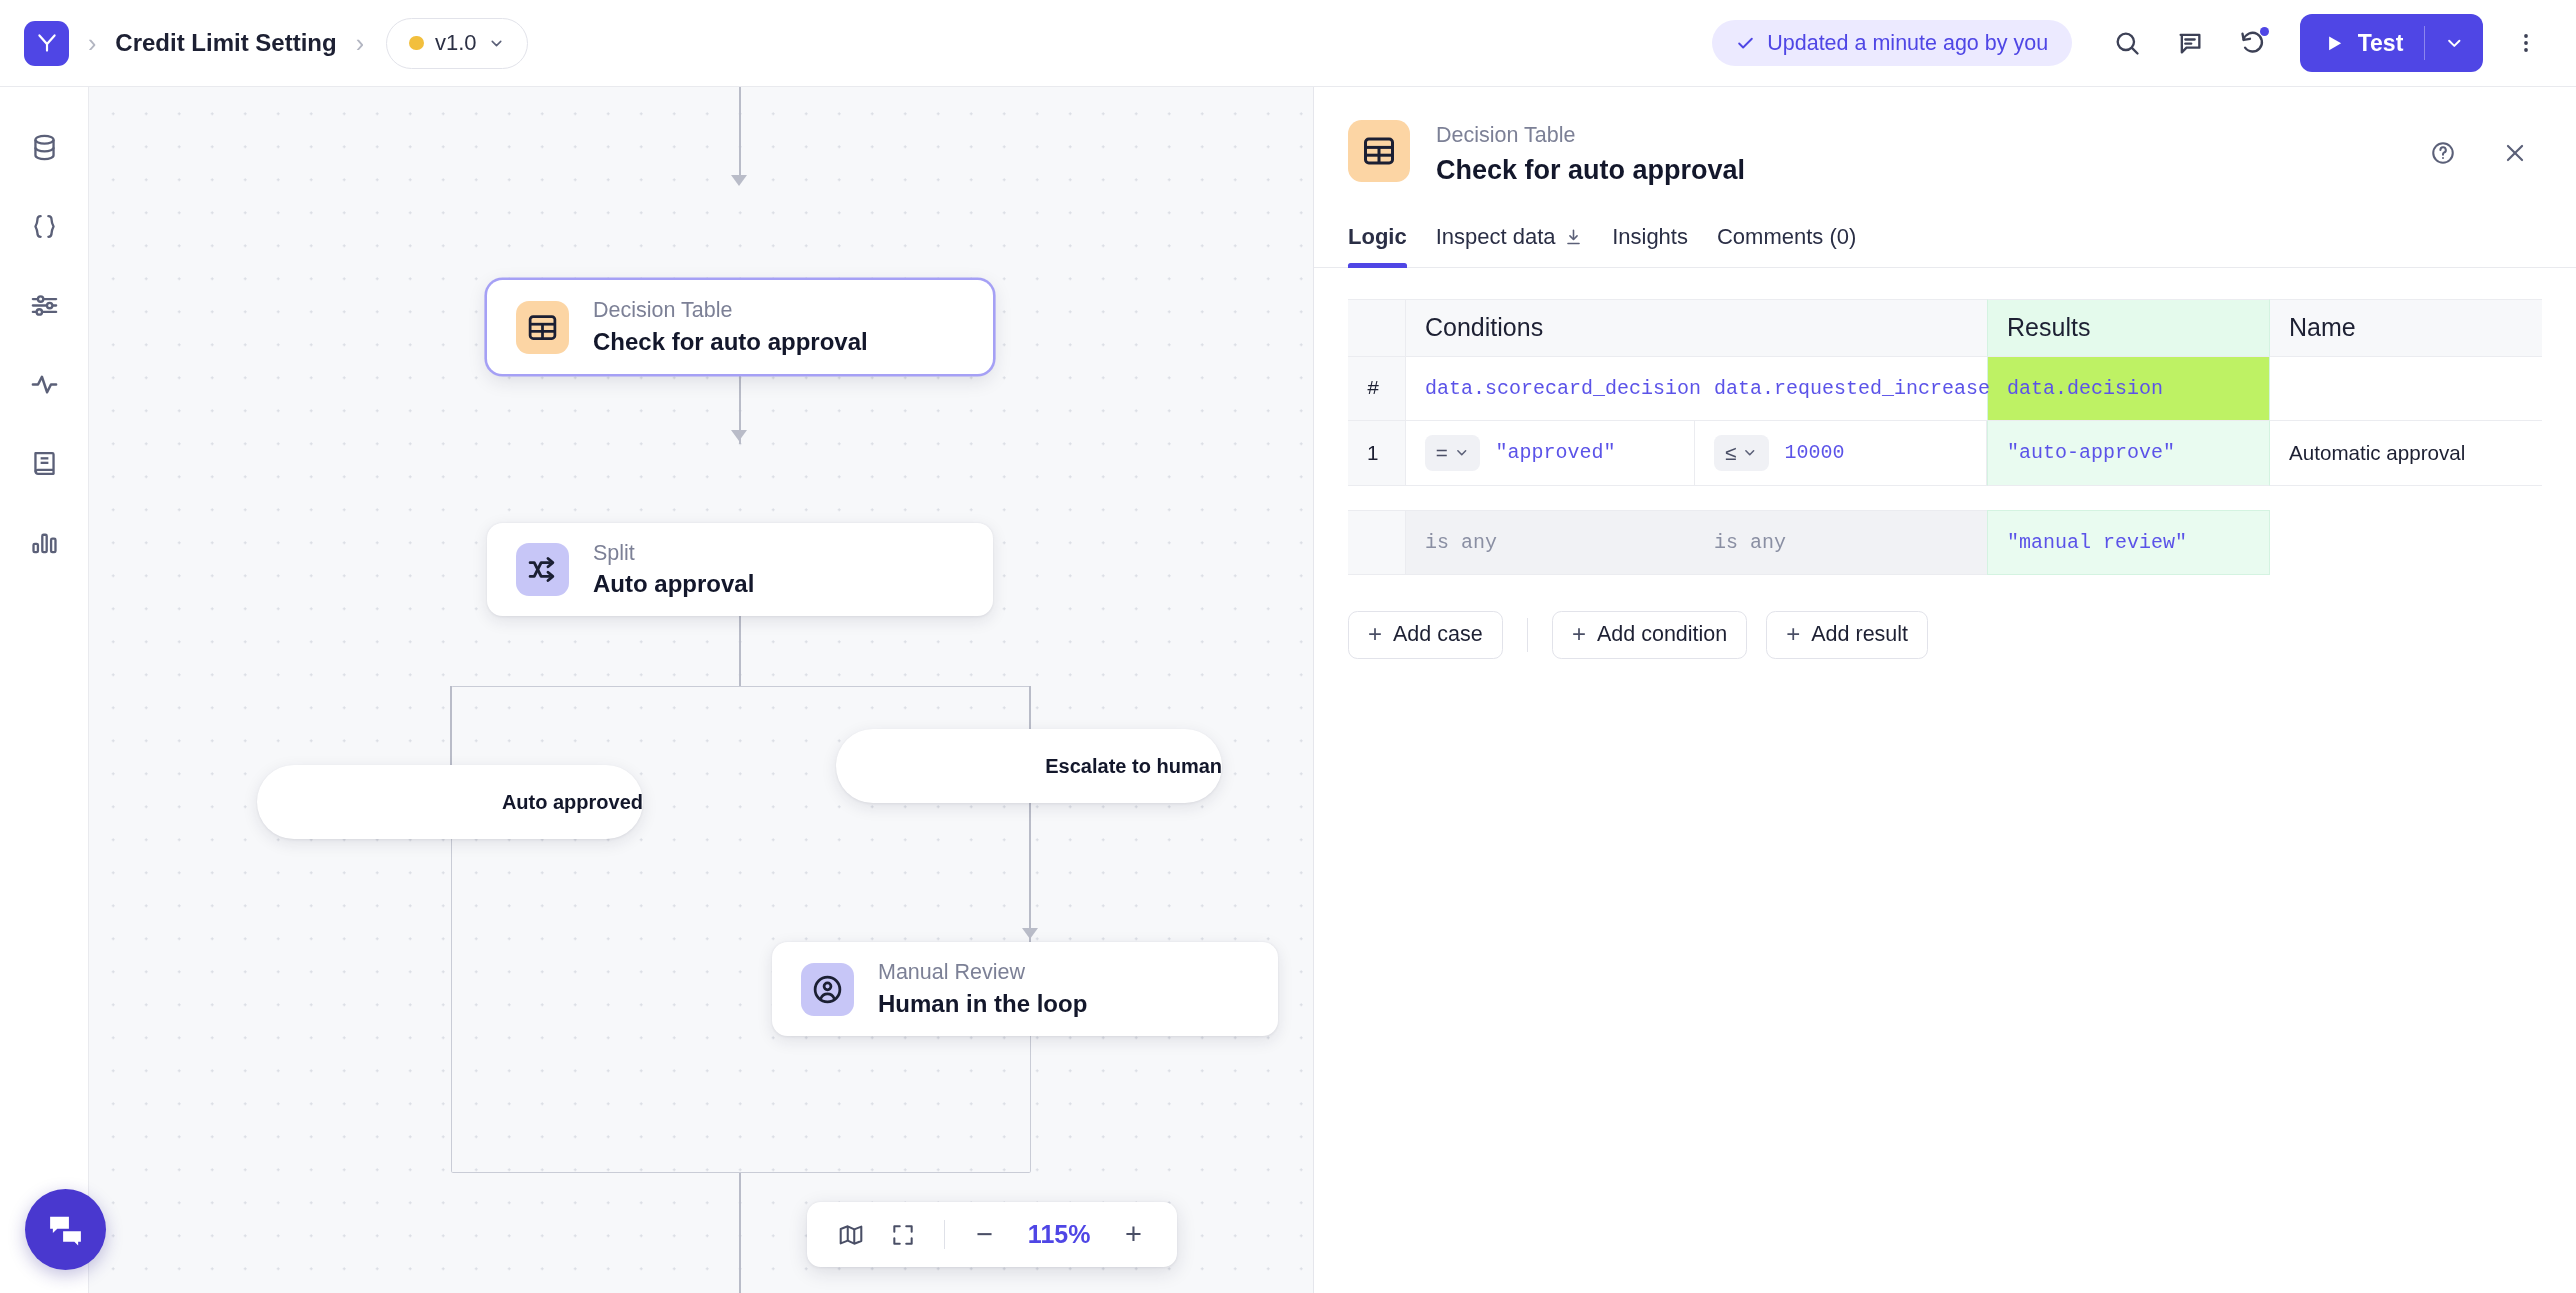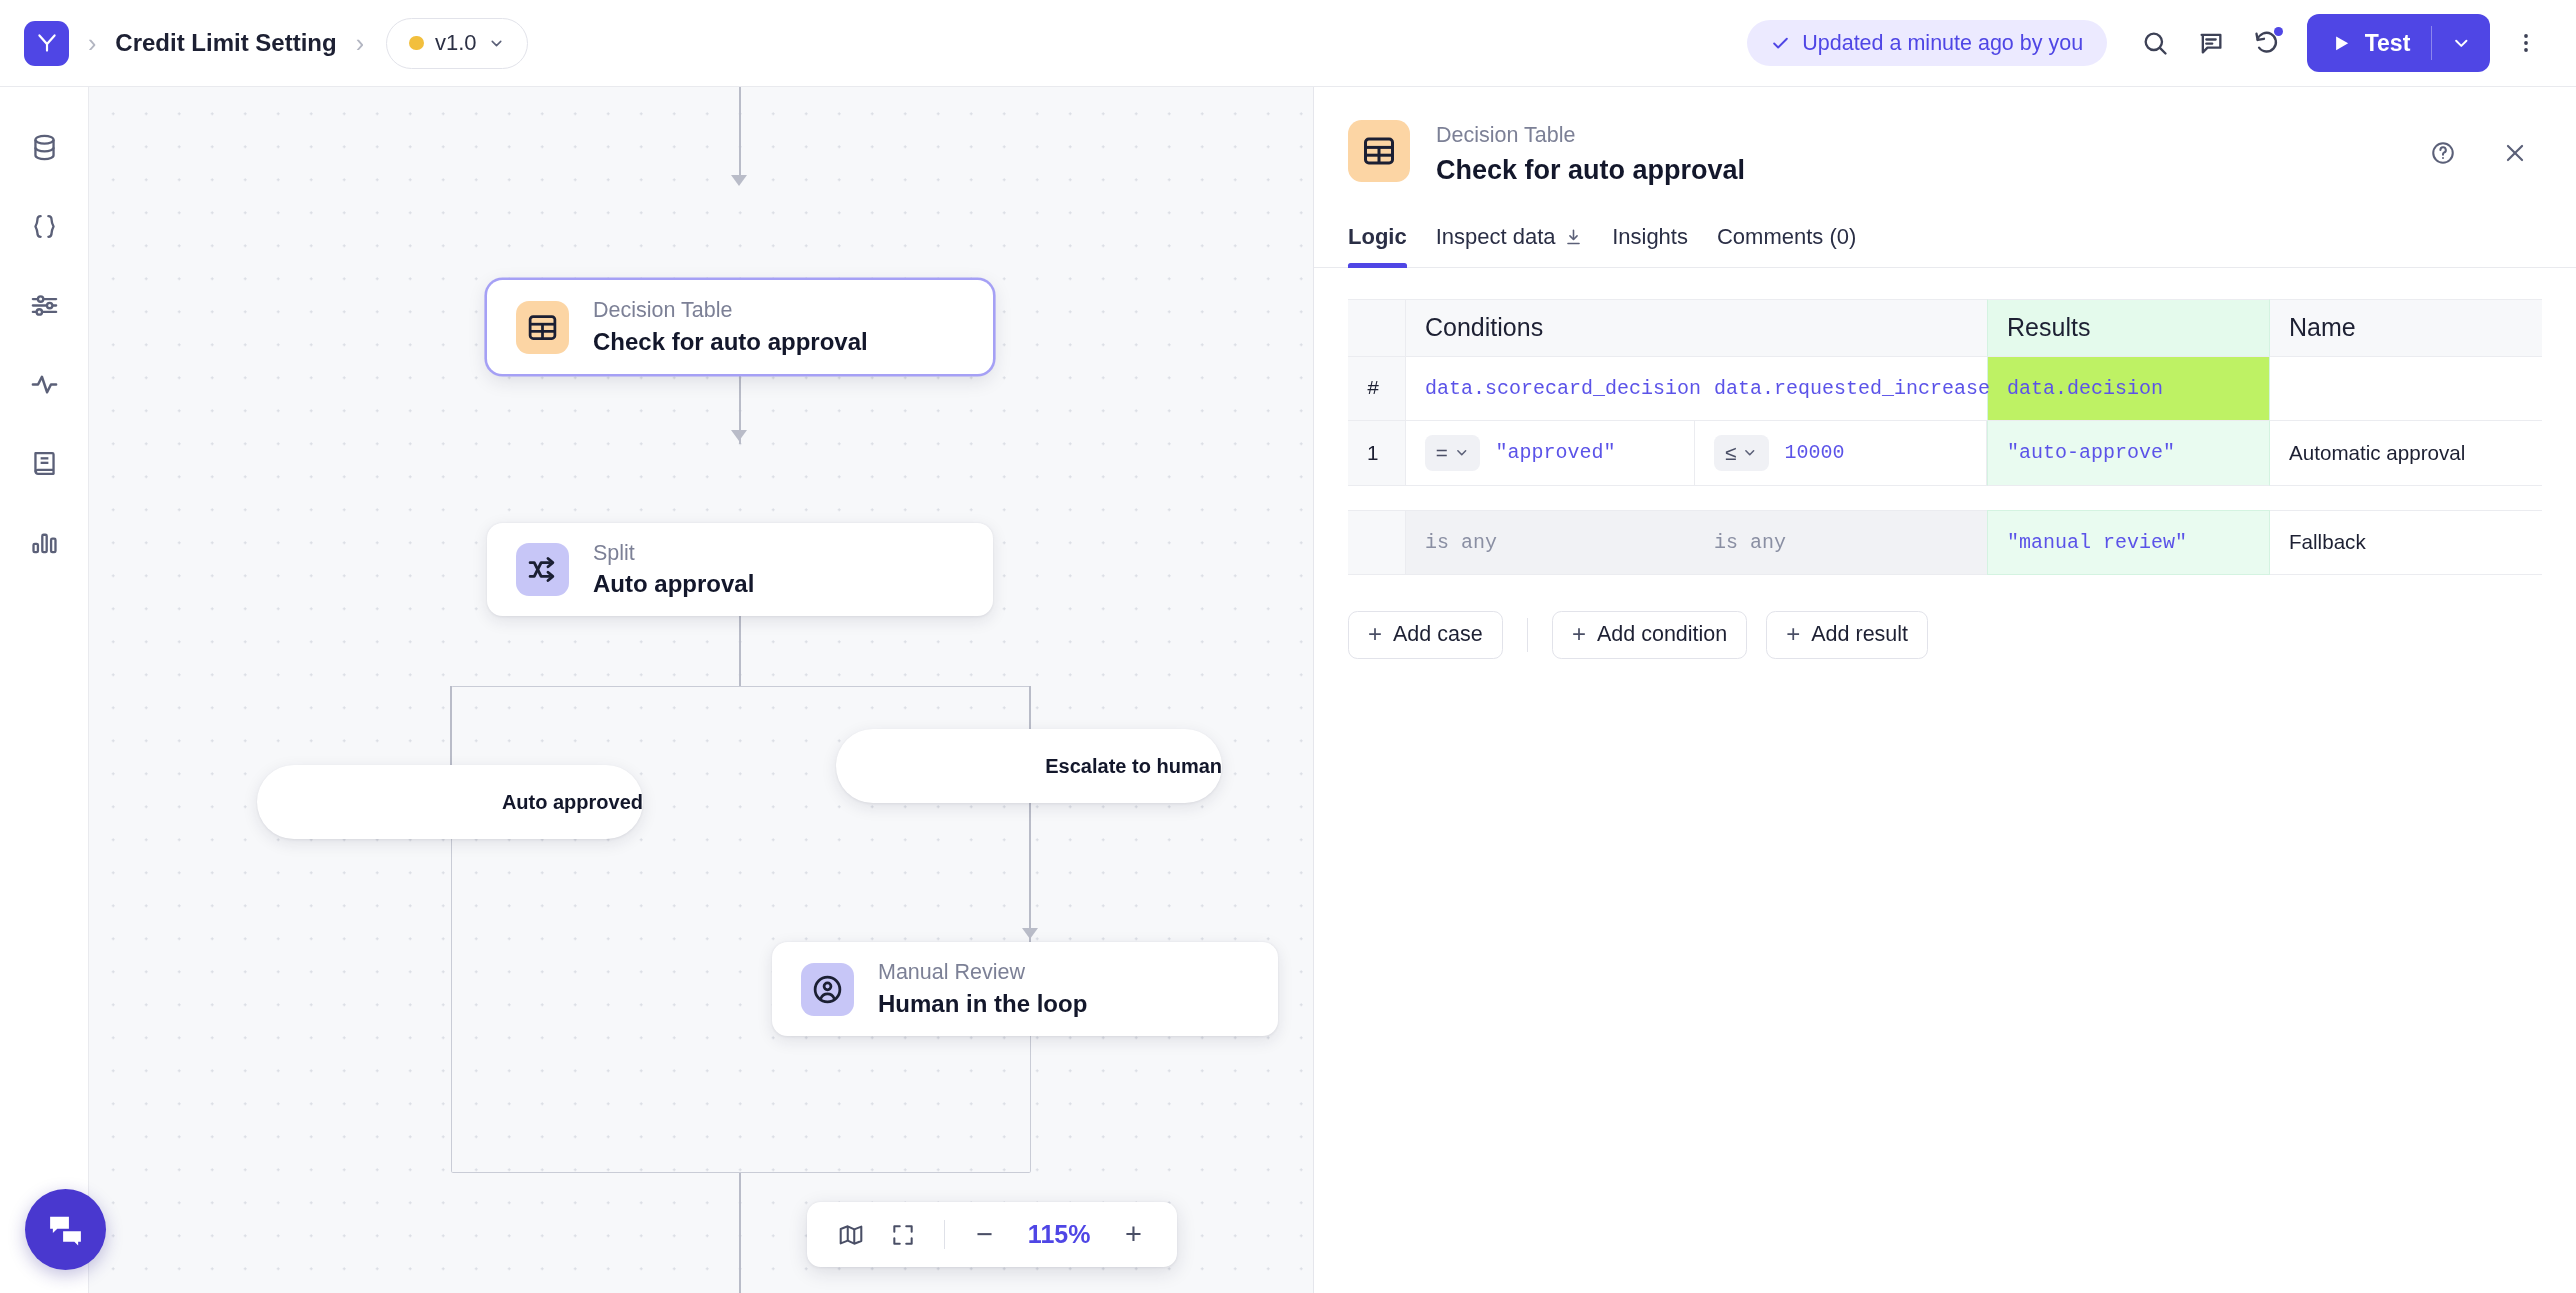--- a/index.html
+++ b/index.html
@@ -27,21 +27,21 @@
   .version-chip {
     display: flex; align-items: center; gap: 11px;
     border: 0.9px solid #e2e3ea; border-radius: 858px;
     height: 51px; padding: 0 22px; background: #fff; margin-left: 3.4px;
   }
   .dot-yellow { width: 14.6px; height: 14.6px; border-radius: 50%; background: #f2bf3d; flex:none; }
   .version-chip .vlabel { font-size: 22px; color: #2c3044; font-weight: 500; }
   .chev { display:inline-block; width: 17px; height: 17px; }
   .chev svg { width: 100%; height: 100%; display:block; }
 
-  .topbar-right { margin-left: auto; display: flex; align-items: center; gap: 1px; }
+  .topbar-right { margin-left: auto; display: flex; align-items: center; gap: 8px; }
   .updated-chip {
     display: flex; align-items: center; gap: 12px;
     background: #eceaff; border-radius: 858px; height: 46px; padding: 0 24px;
     color: #4f46e5; font-size: 21.5px; white-space: nowrap;
   }
   .updated-chip .ck { width: 19px; height: 19px; }
   .icon-btn {
     width: 55px; height: 55px; display: flex; align-items: center; justify-content: center;
     color: #3d4156; border-radius: 8.6px; position: relative;
   }
@@ -528,21 +528,20 @@
         </tbody>
       </table>
 
       <div class="fb-gap"></div>
 
       <div class="fb">
         <div class="cell num"></div>
         <div class="cell c1">is any</div>
         <div class="cell c2">is any</div>
         <div class="cell res">"manual review"</div>
-        <div class="cell nm">Fallback</div>
       </div>
     </div>
 
     <div class="addrow">
       <div class="addbtn">
         <span class="plus">+</span>
         <span>Add case</span>
       </div>
       <div class="add-div"></div>
       <div class="addbtn">

